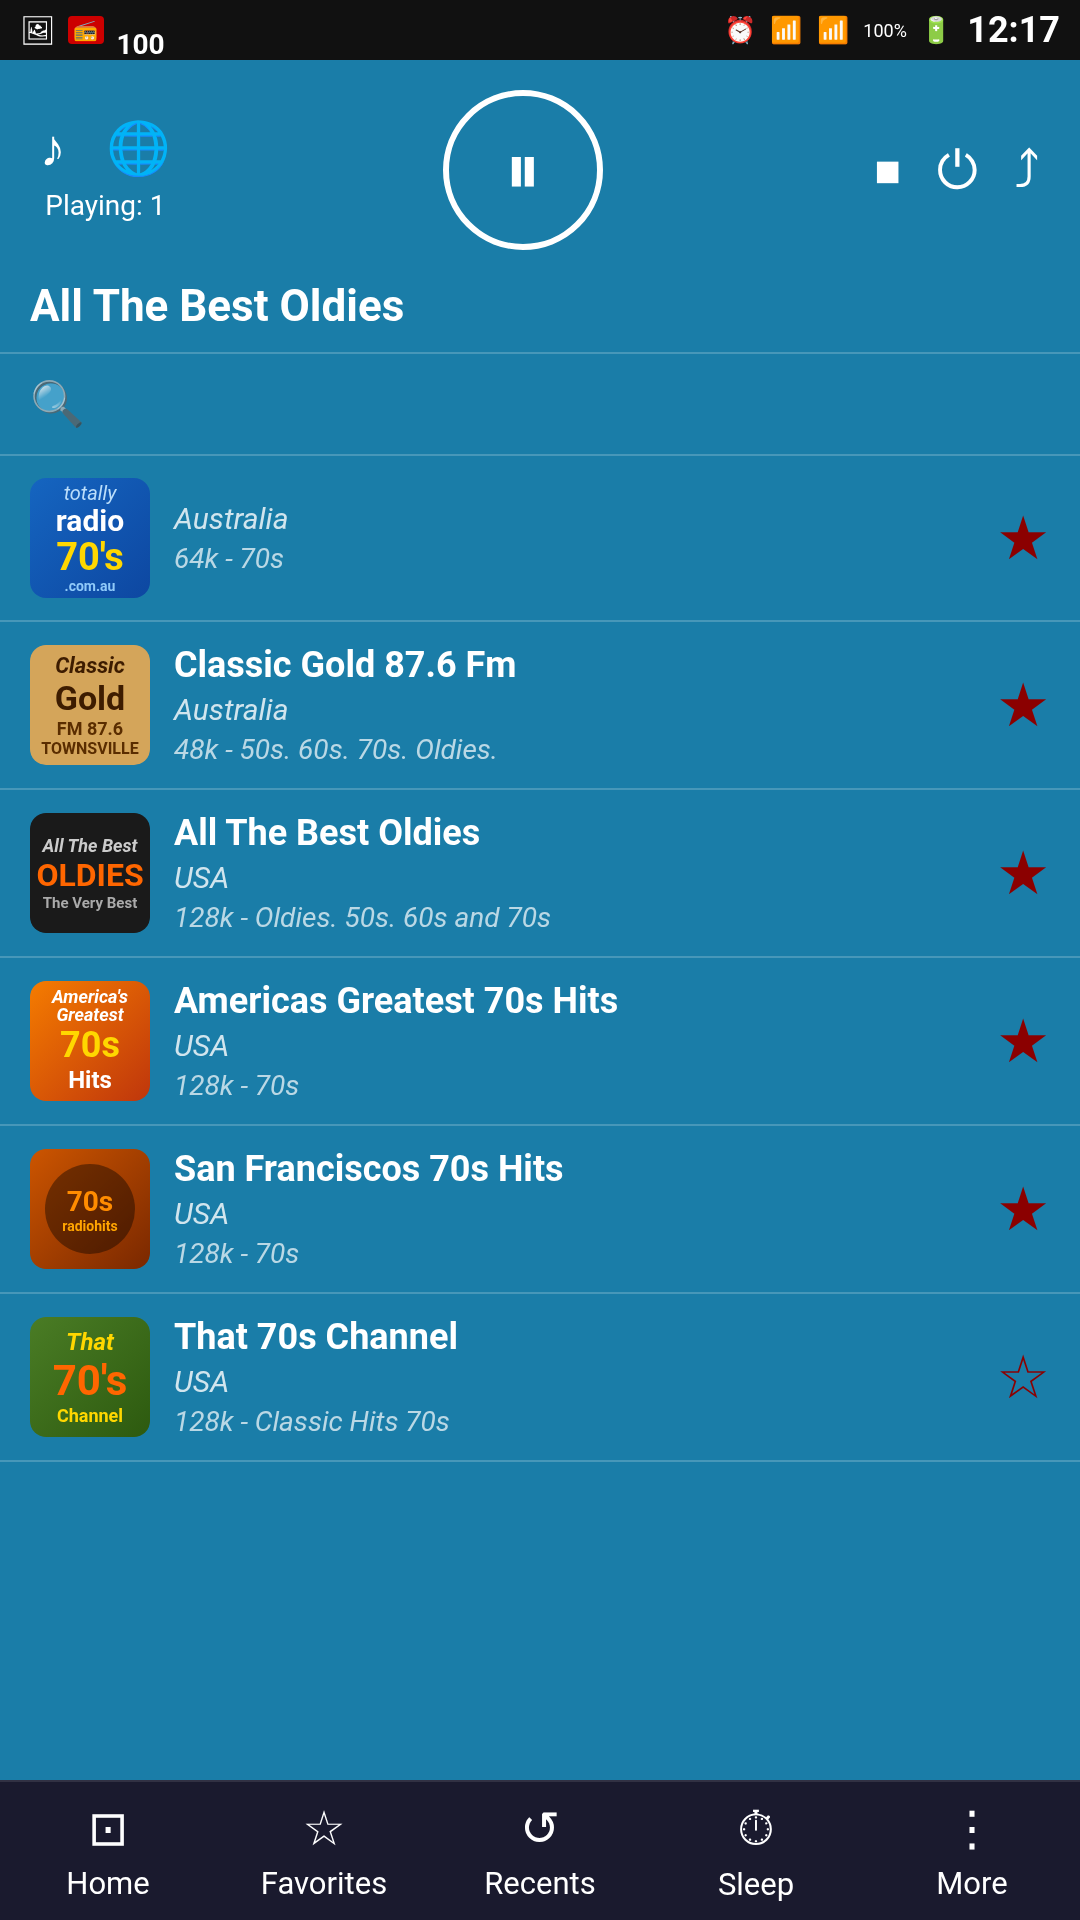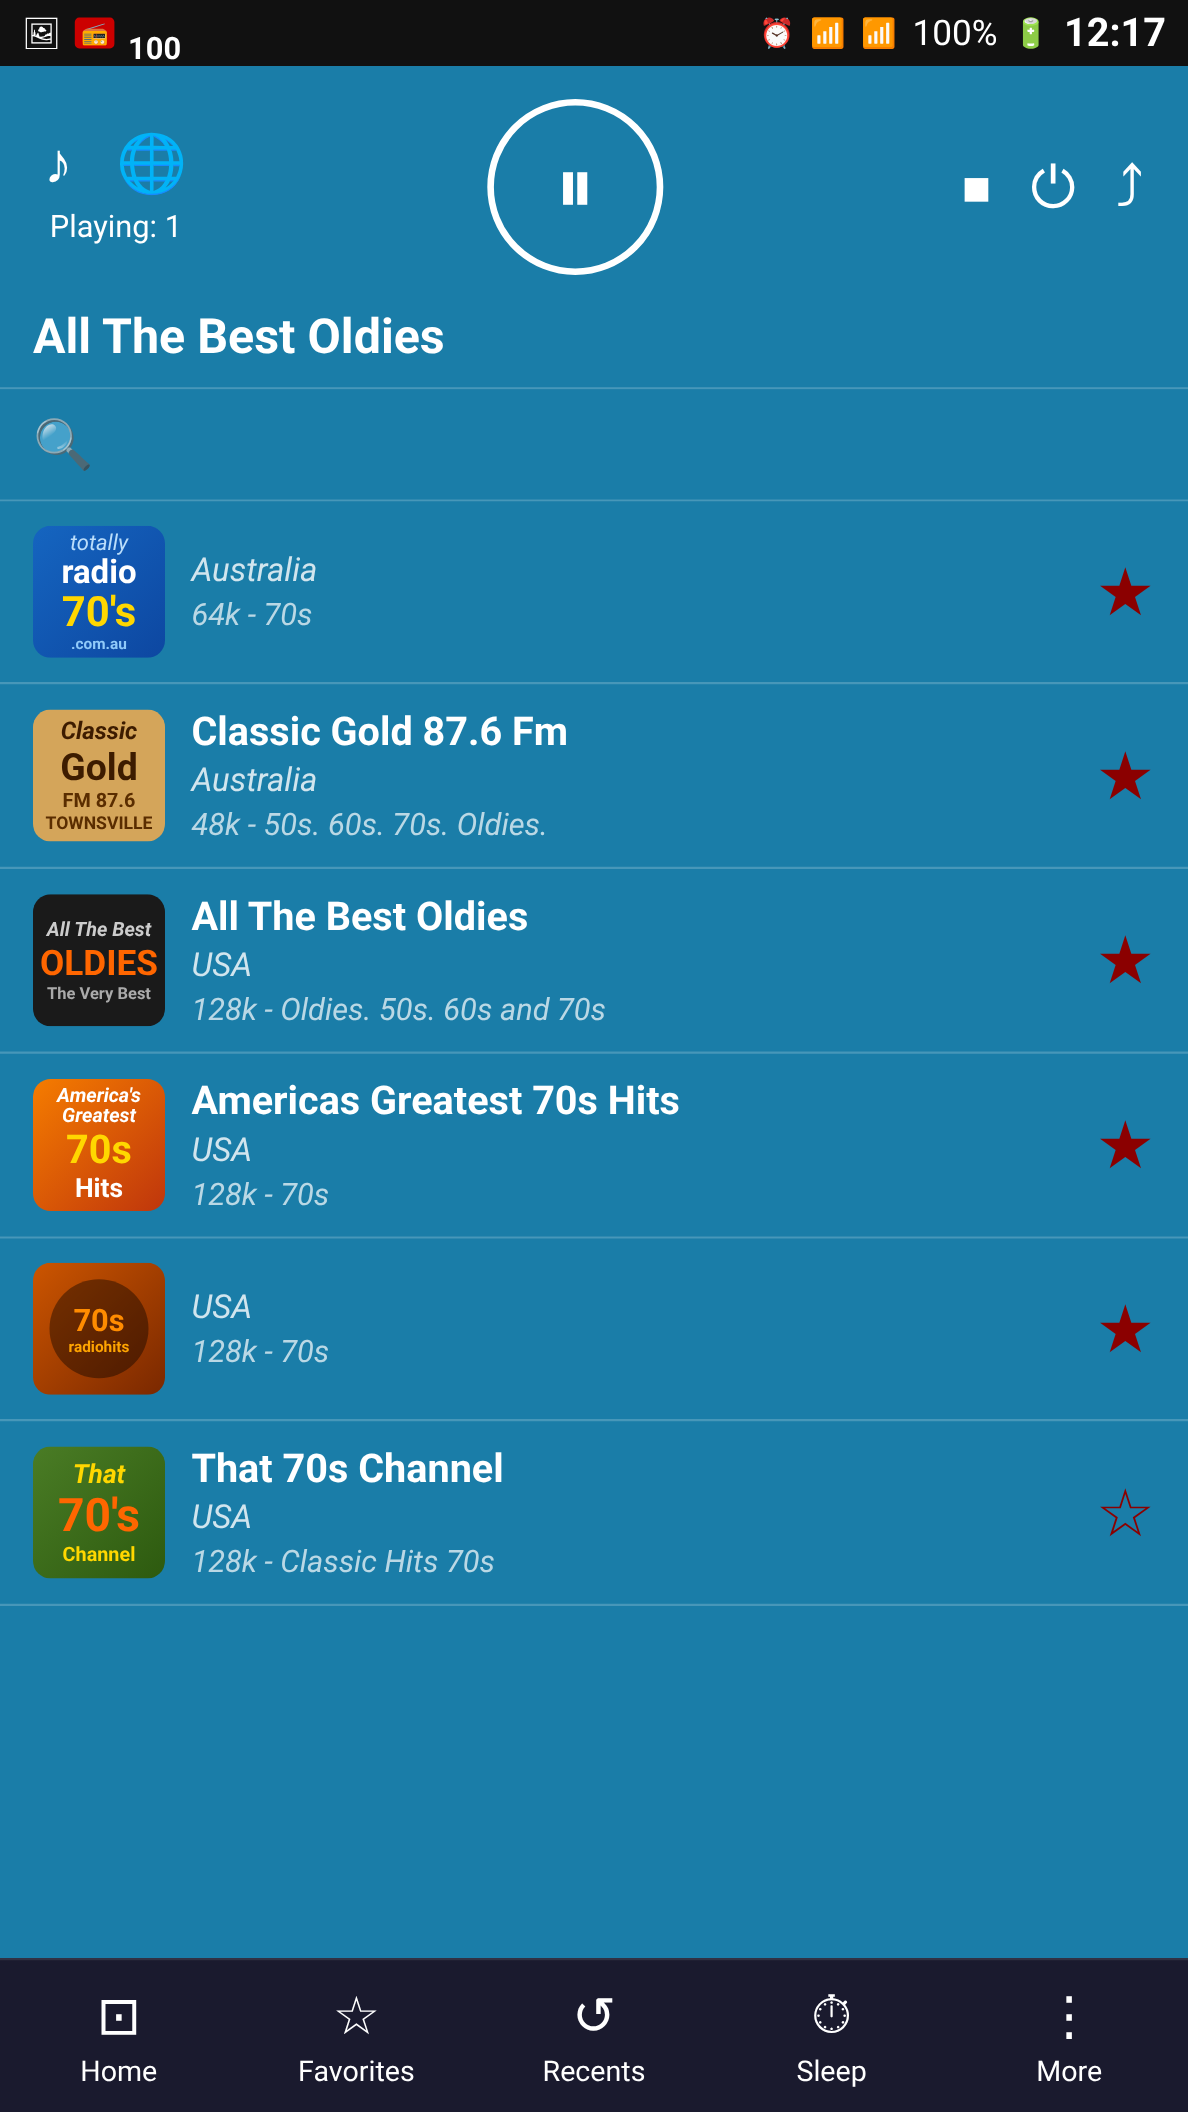--- a/index.html
+++ b/index.html
@@ -230,21 +230,21 @@
       align-items: center;
       gap: 8px;
       cursor: pointer;
       flex: 1;
     }
     .nav-icon {
       font-size: 48px;
       color: white;
     }
     .nav-label {
-      font-size: 26px;
+      font-size: 31px;
       color: white;
     }
 
     
     .totally-logo {
       background: linear-gradient(135deg, #1565C0, #0D47A1);
       color: white;
       font-size: 18px;
       font-weight: bold;
       text-align: center;
@@ -362,21 +362,21 @@
 <div class="status-bar">
   <div class="status-bar-left">
     <span>🖼</span>
     <span style="background:#cc0000;color:white;font-size:20px;padding:2px 6px;border-radius:4px;font-weight:bold;">📻</span>
     <span style="font-size:28px;font-weight:bold;margin-top:28px;">100</span>
   </div>
   <div class="status-bar-right">
     <span>⏰</span>
     <span>📶</span>
     <span>📶</span>
-    <span style="font-size:32px;">100%</span>
+    <span style="font-size:18px;">100%</span>
     <span>🔋</span>
     <span class="status-time">12:17</span>
   </div>
 </div>
 
 <div class="top-controls">
   <div class="top-left-icons">
     <div class="top-left-row">
       <span class="top-icon">♪</span>
       <span class="top-icon">🌐</span>
@@ -474,20 +474,21 @@
   <div class="station-item">
     <div class="station-logo">
       <div class="sf-wrapper">
         <div class="sf-inner-circle">
           <span class="sf-t1">70s</span>
           <span class="sf-t2">radiohits</span>
         </div>
       </div>
     </div>
     <div class="station-info">
+      <span class="station-name">San Franciscos 70s Hits</span>
       <span class="station-country">USA</span>
       <span class="station-meta">128k - 70s</span>
     </div>
     <span class="star-icon star-filled">★</span>
   </div>
 
   <div class="station-item">
     <div class="station-logo">
       <div class="that70s-wrapper">
         <span class="that70s-t1">That</span>

